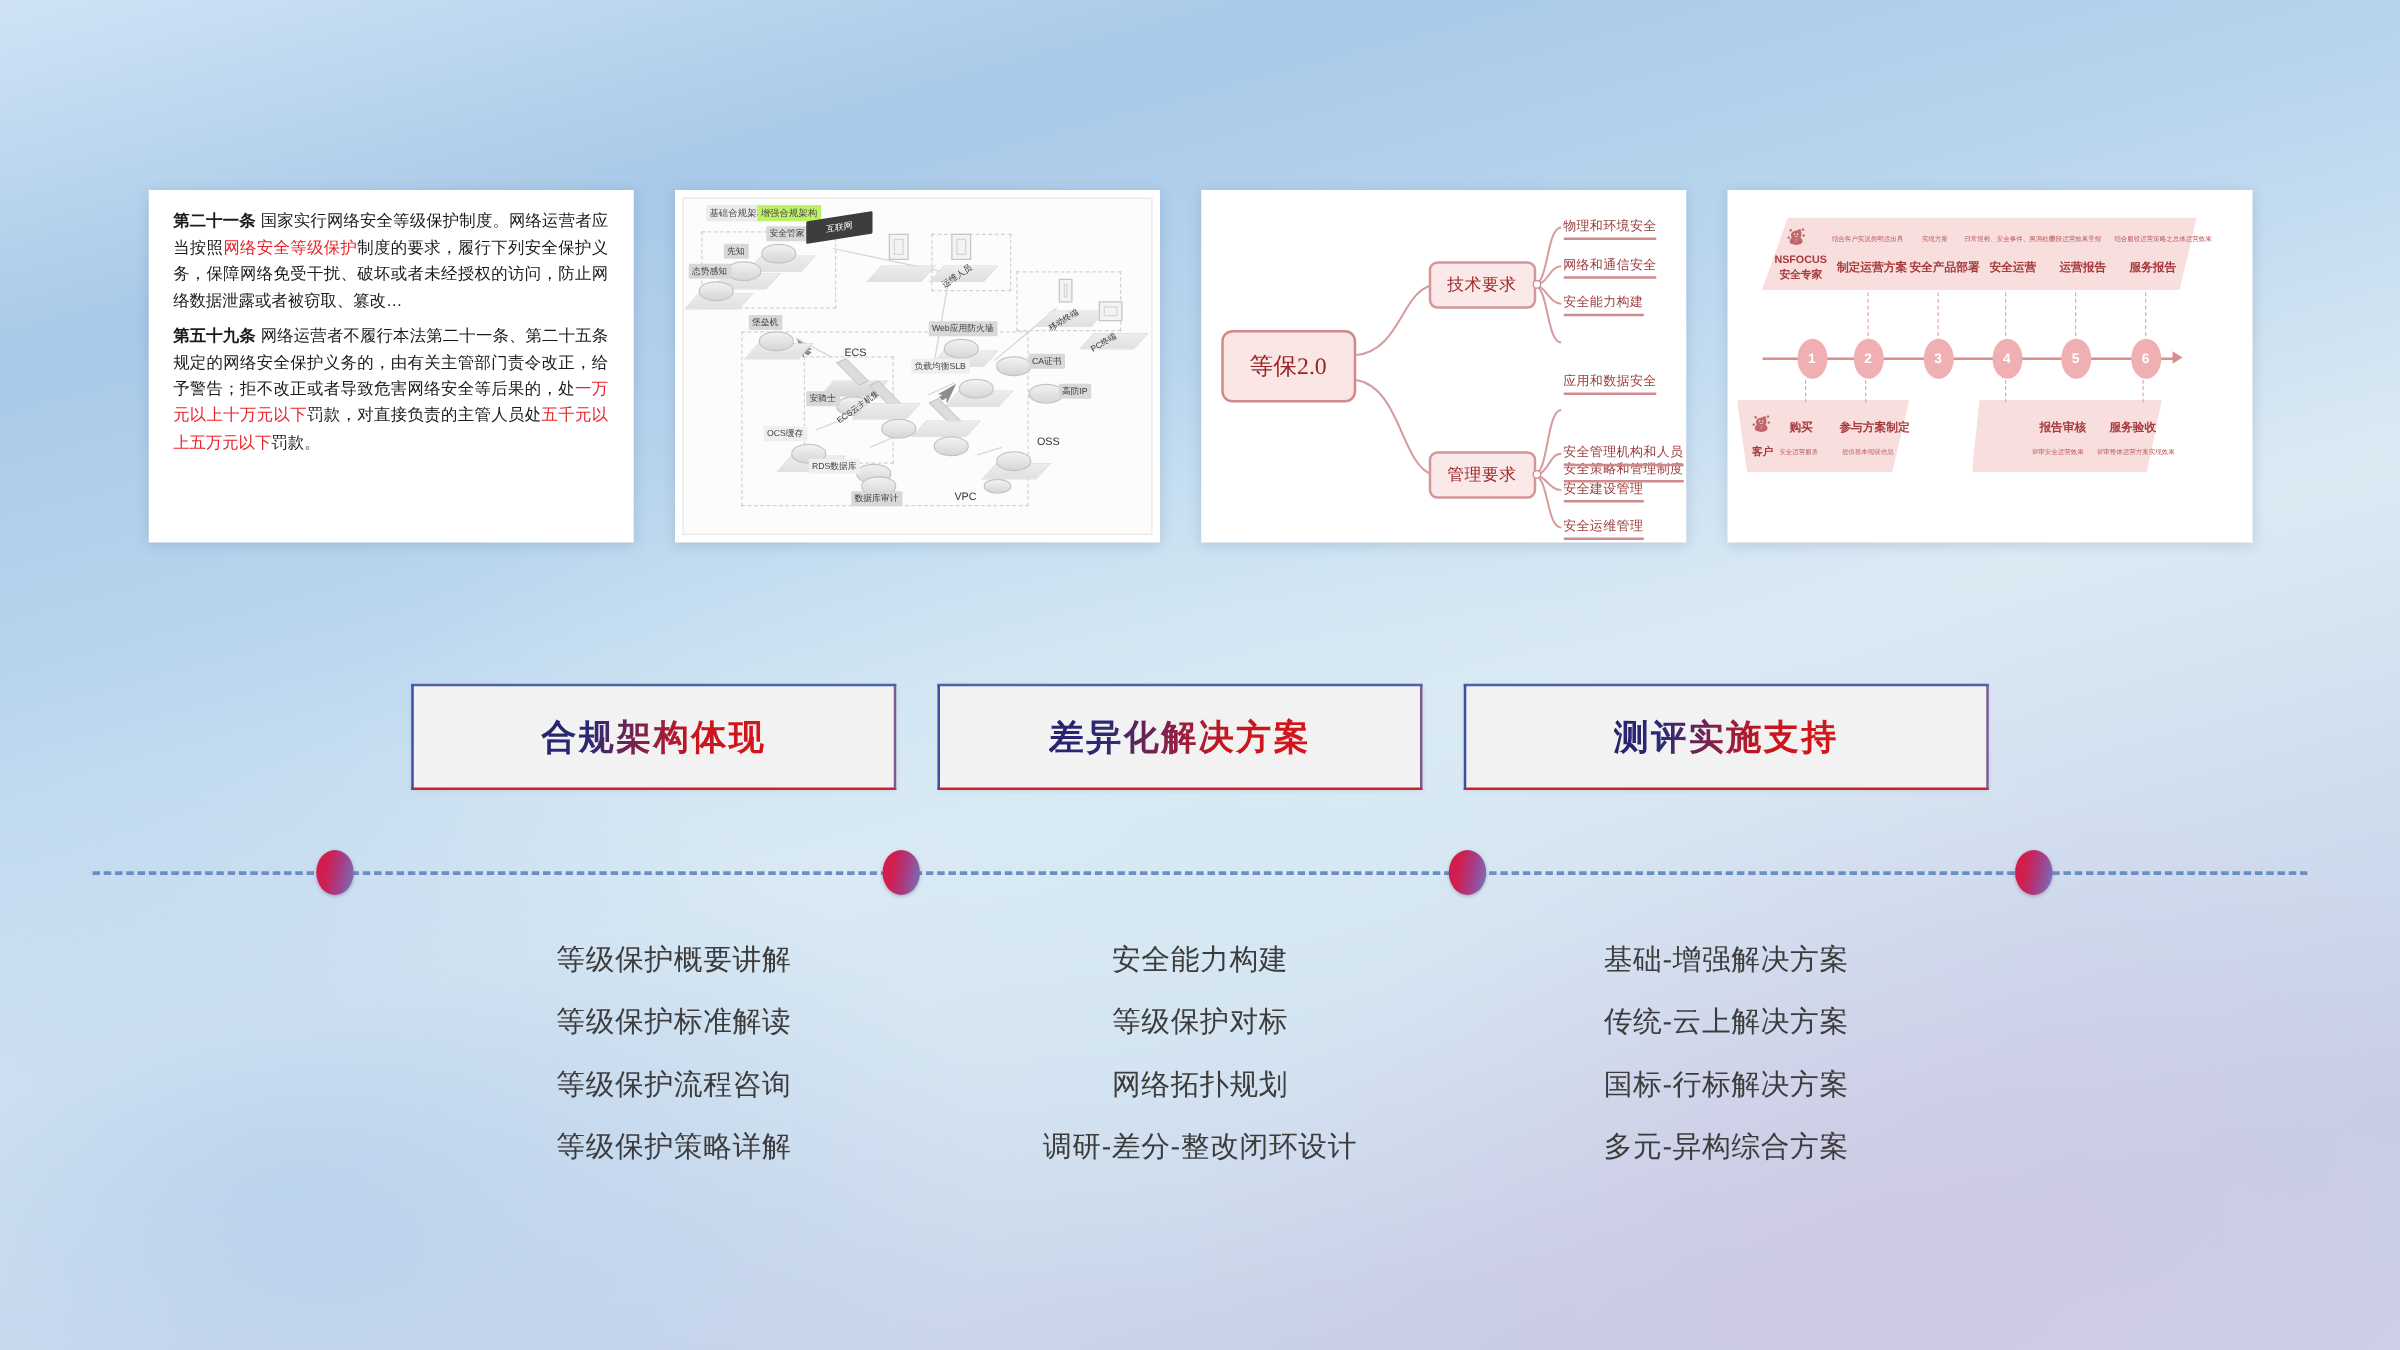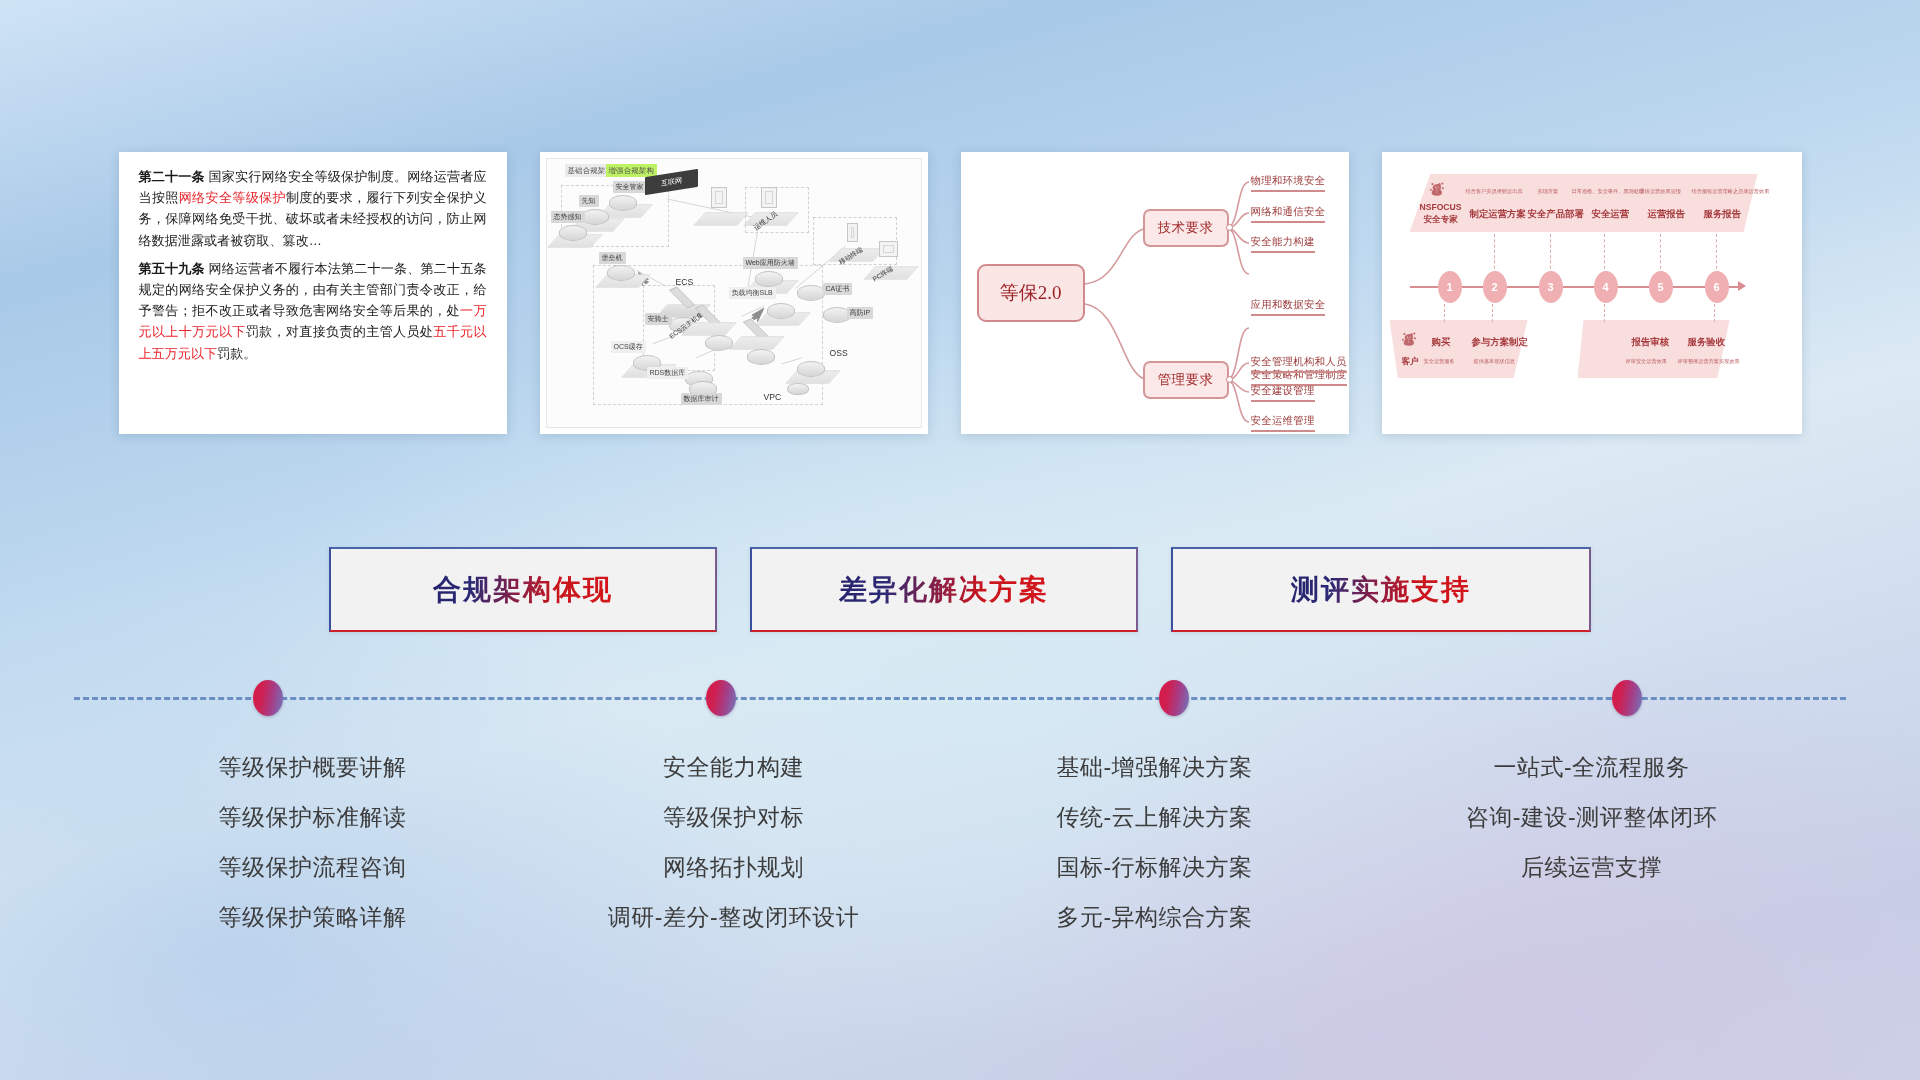--- a/index.html
+++ b/index.html
@@ -463,18 +463,13 @@
     <div class="list-item">等级保护对标</div>
     <div class="list-item">网络拓扑规划</div>
     <div class="list-item">调研-差分-整改闭环设计</div>
   </div>
   <div class="list-col">
     <div class="list-item">基础-增强解决方案</div>
     <div class="list-item">传统-云上解决方案</div>
     <div class="list-item">国标-行标解决方案</div>
     <div class="list-item">多元-异构综合方案</div>
   </div>
-  <div class="list-col wide">
-    <div class="list-item">一站式-全流程服务</div>
-    <div class="list-item">咨询-建设-测评整体闭环</div>
-    <div class="list-item">后续运营支撑</div>
-  </div>
 </div>
 
 </body></html>

